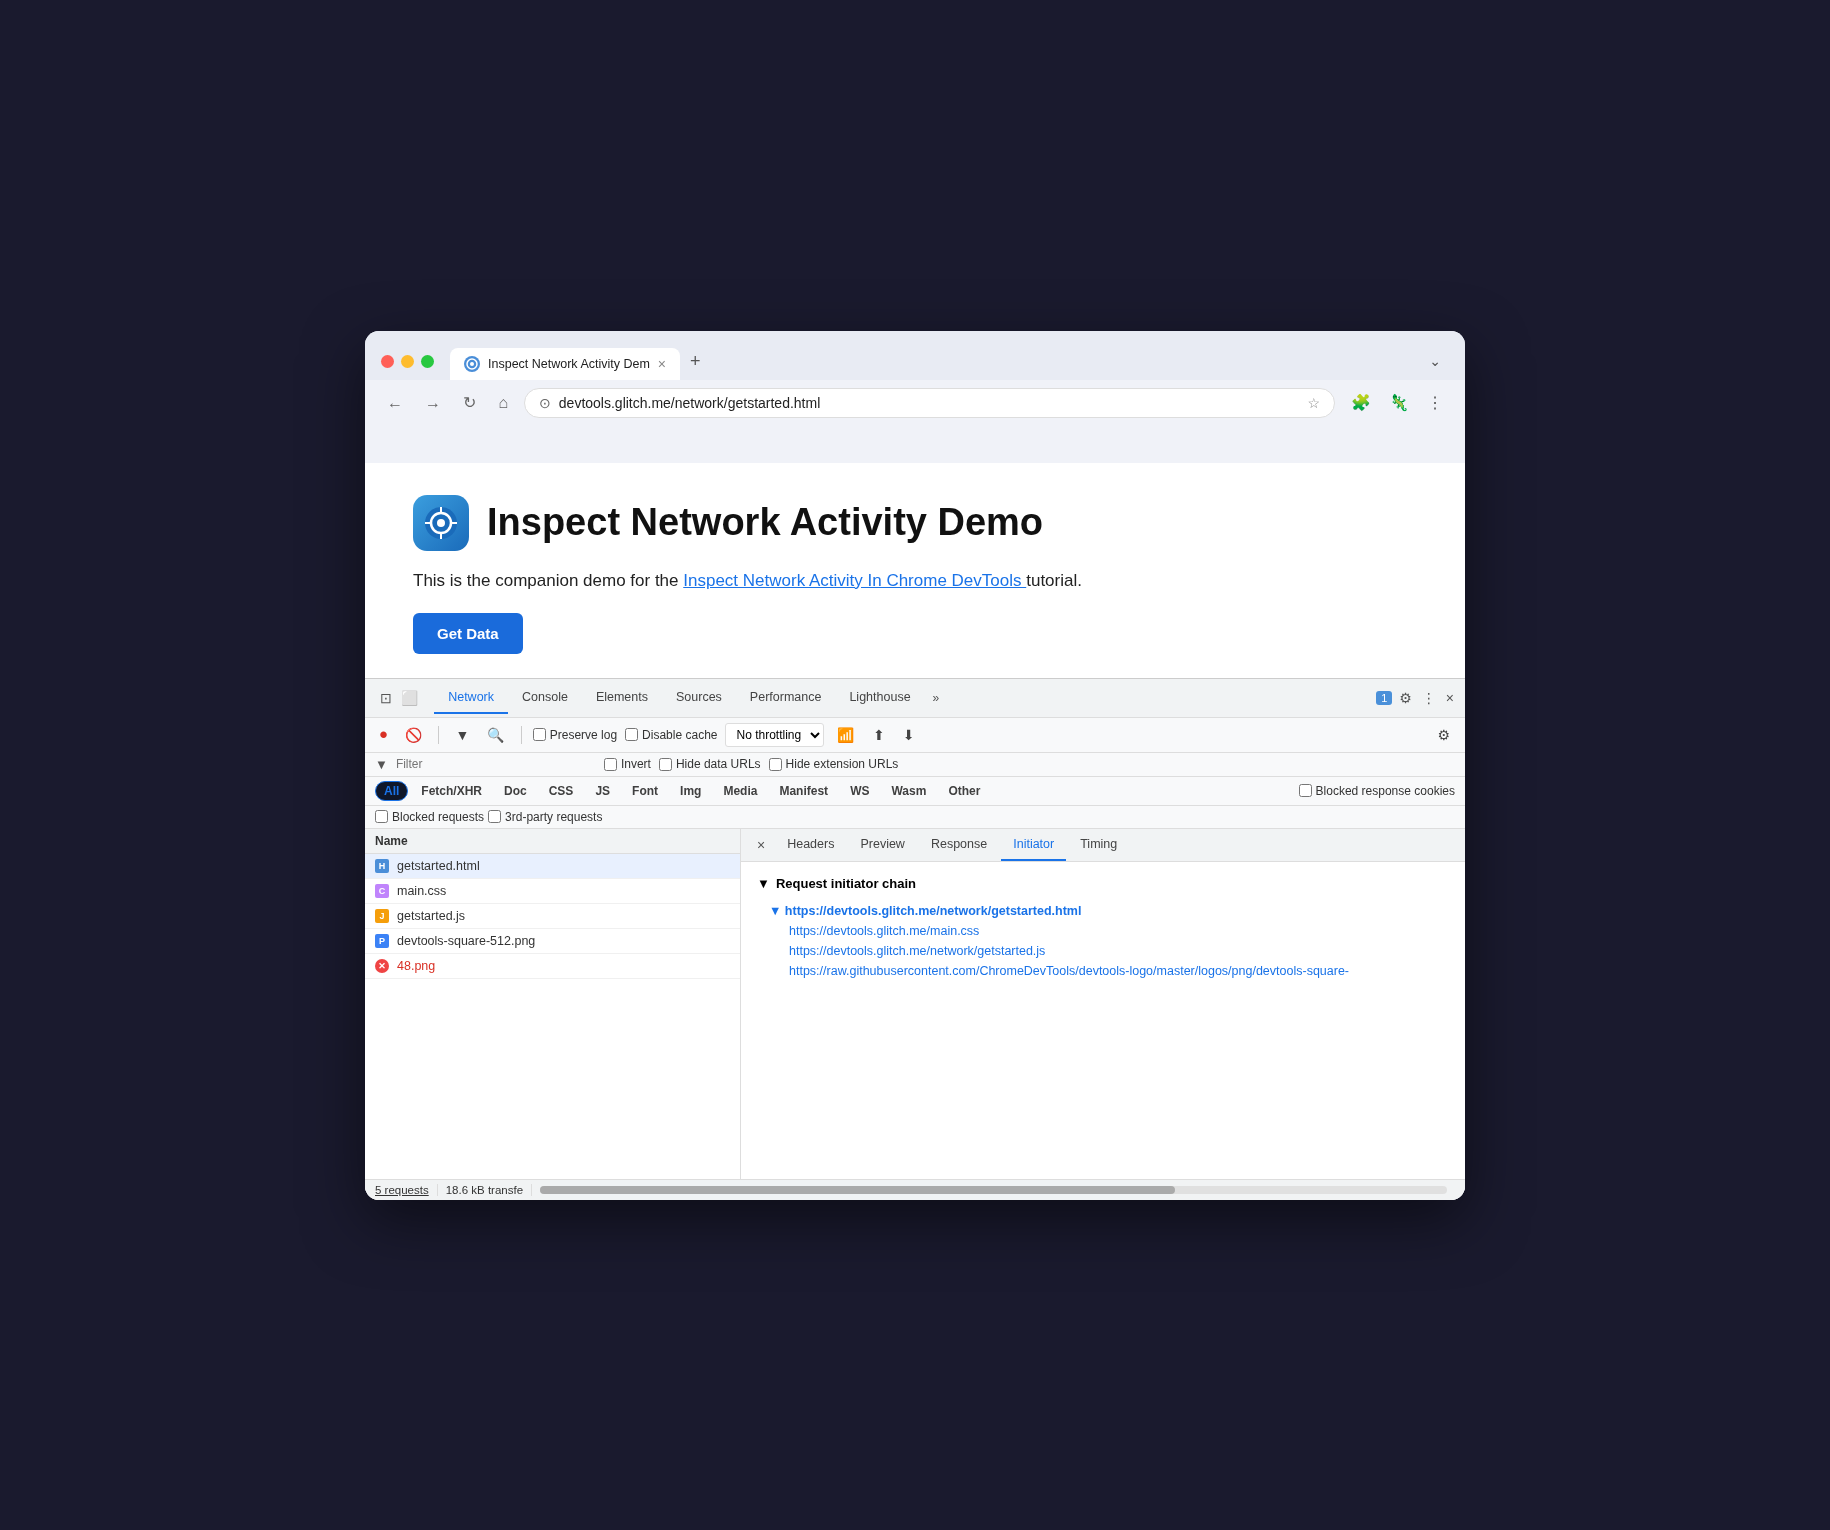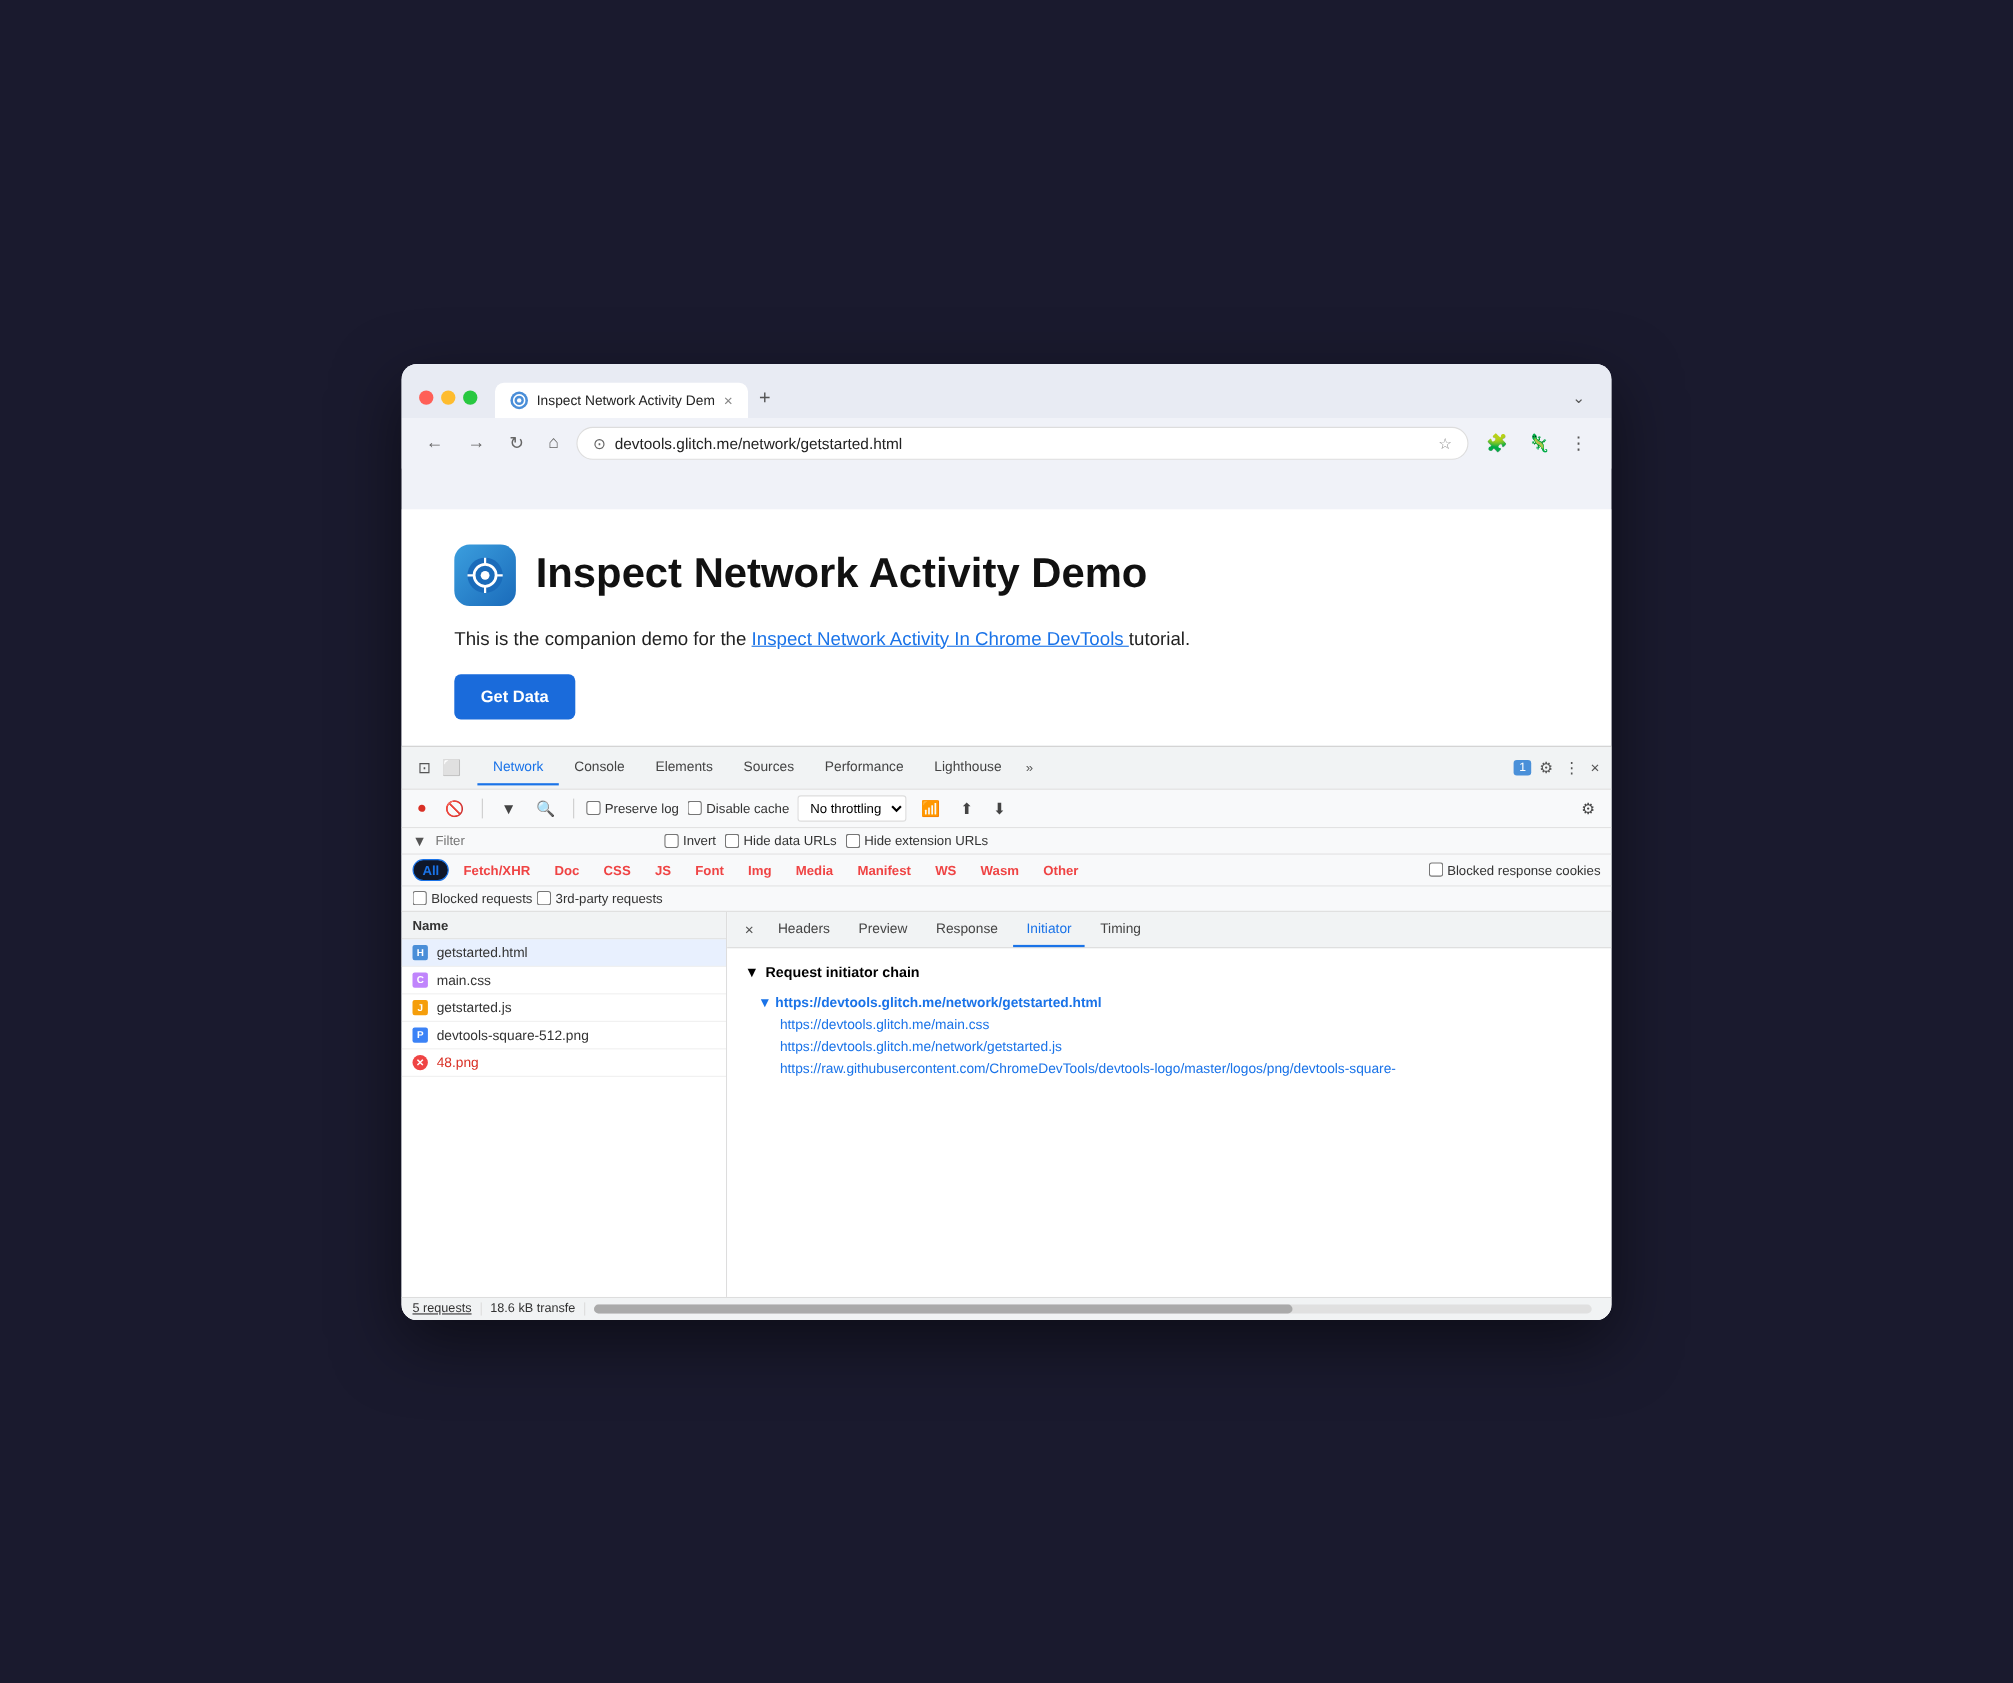--- a/index.html
+++ b/index.html
@@ -238,42 +238,42 @@
       gap: 4px;
       flex-wrap: wrap;
     }
     .type-btn {
       padding: 2px 8px;
       border-radius: 10px;
       border: 1px solid transparent;
       font-size: 12px;
       cursor: pointer;
       background: transparent;
-      color: #ef4444;
+      color: #404040;
     }
     .type-btn.active { background: #0f172a; border-color: #1a73e8; color: #1a73e8; font-weight: 600; }
     .type-btn.bold { font-weight: 600; }
     .blocked-cb { display: flex; align-items: center; gap: 4px; font-size: 12px; color: #333; margin-left: auto; }
     
     .filter-row2 {
       background: #f8f9fa;
       border-bottom: 1px solid #ddd;
       padding: 4px 10px;
       display: flex;
       align-items: center;
       gap: 4px;
     }
     
     .requests-area {
       display: flex;
       height: 350px;
       overflow: hidden;
     }
     .requests-list {
-      width: 296px;
+      width: 376px;
       border-right: 1px solid #ddd;
       overflow-y: auto;
       background: white;
     }
     .req-header {
       display: flex;
       background: #f1f3f4;
       border-bottom: 1px solid #ddd;
       padding: 5px 10px;
       font-size: 12px;

